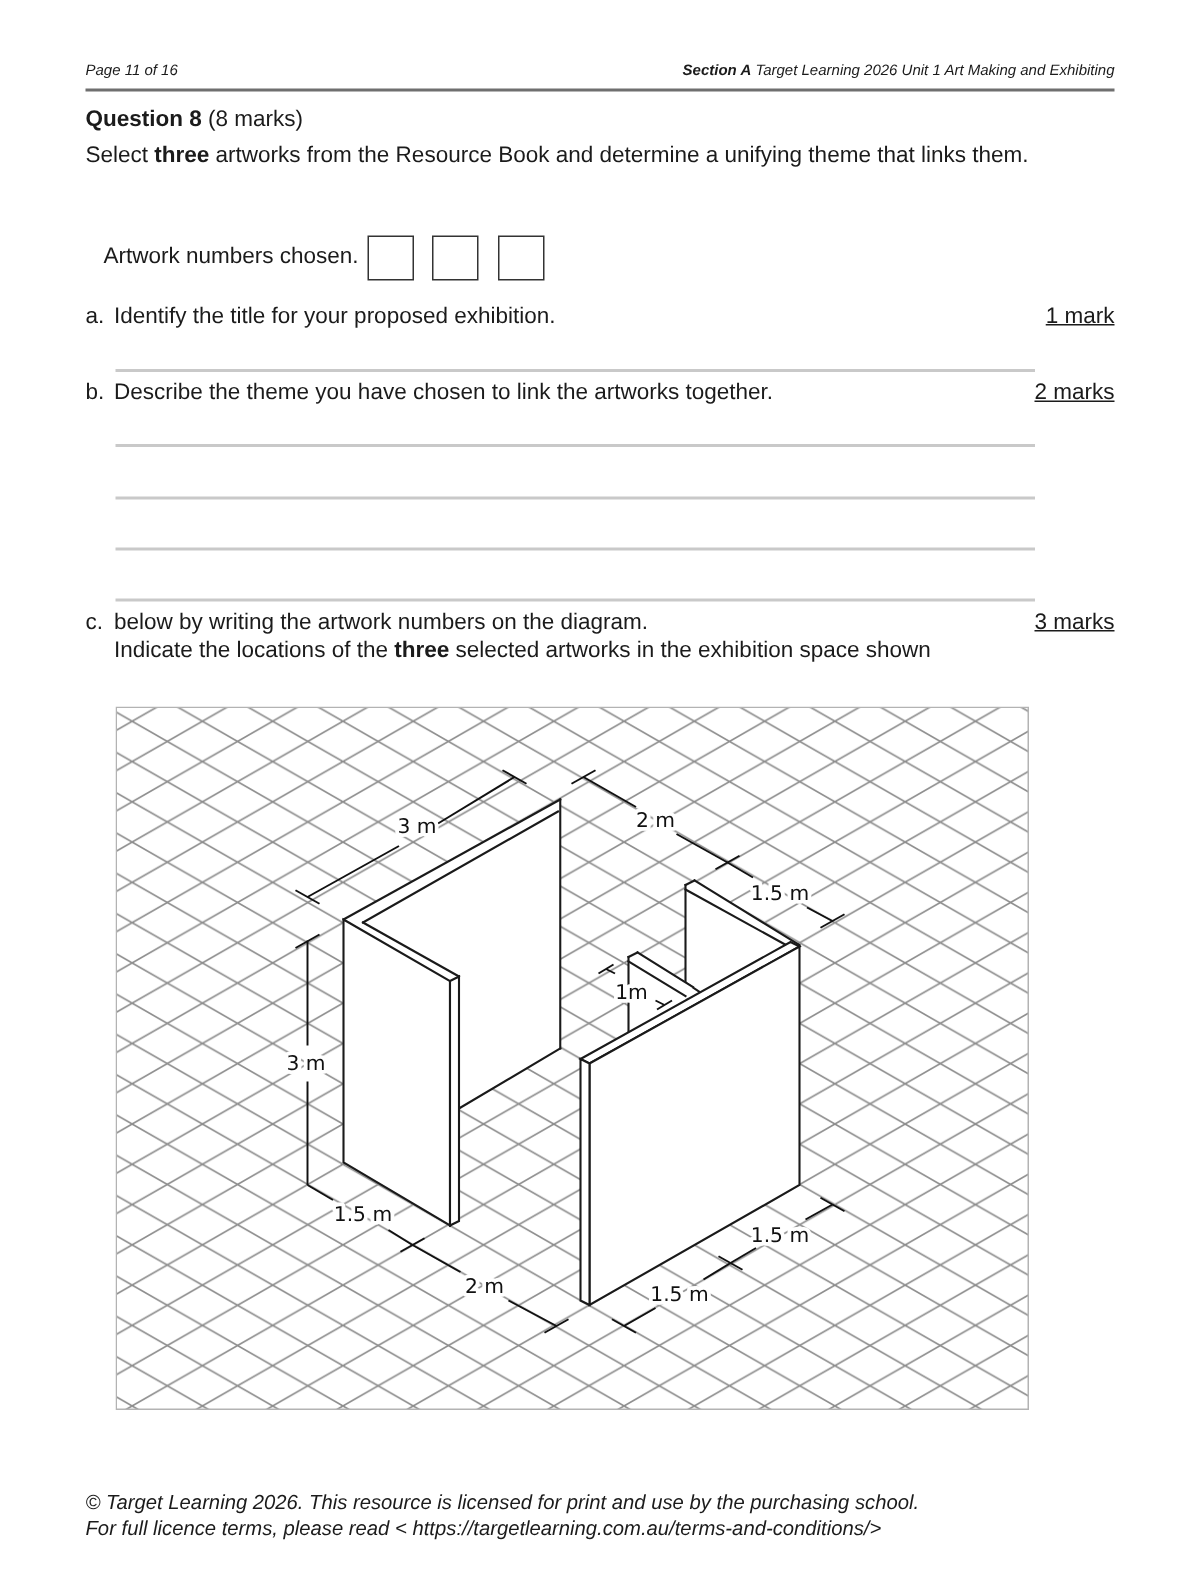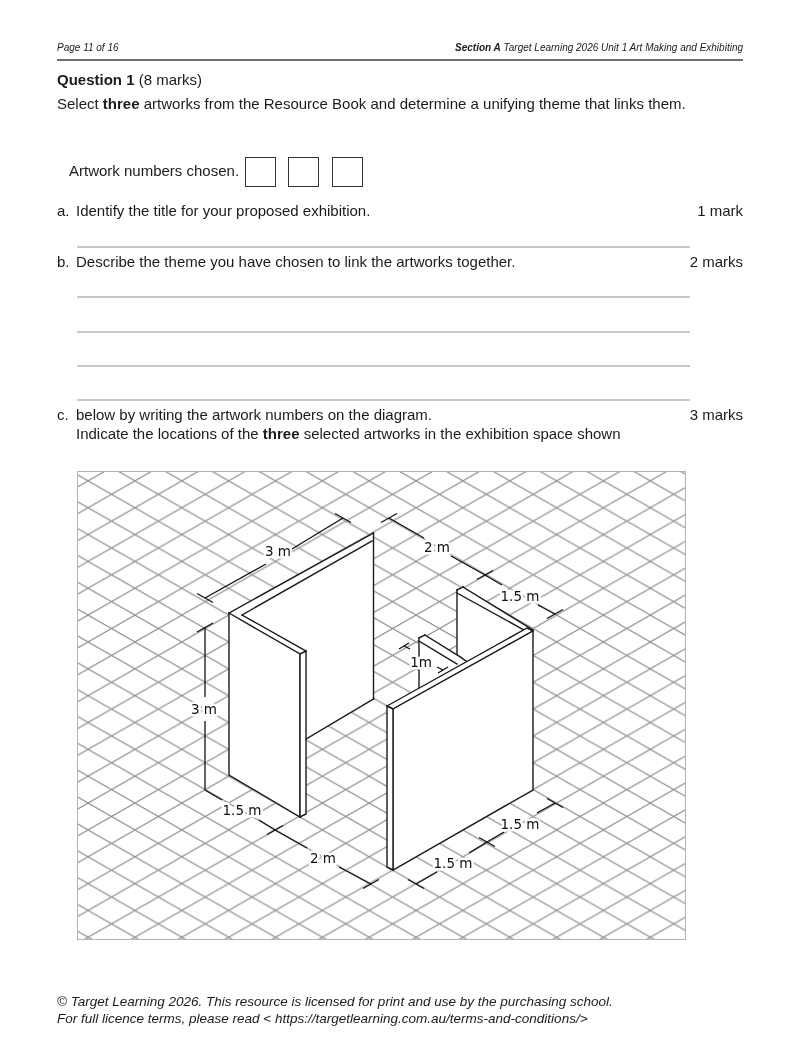--- a/index.html
+++ b/index.html
@@ -11,21 +11,21 @@
     .hdr-right { right: 57px; }
     .rule { position: absolute; left: 57px; top: 59px; width: 686px; height: 1.5px; background: #6f6f6f; }
     .body15 { font-size: 15px; line-height: 20px; }
     .q-title { left: 57px; top: 70px; }
     .intro { left: 57px; top: 94px; }
     .intro div { white-space: nowrap; }
     .artwork-label { left: 57px; top: 161px; margin-left: 12px; }
     .numbox { position: absolute; top: 157px; width: 29px; height: 28px; border: 1.3px solid #333; background: #fff; }
     .part-letter { left: 57px; }
     .part-text { left: 76px; }
-    .part-marks { right: 57px; text-align: right; }
+    .part-marks { right: 57px; text-align: right; text-decoration: underline; }
     .c-lines { line-height: 19px; }
     .ans-line { position: absolute; left: 77px; width: 613px; height: 1.5px; background: #c9c9c9; }
     .diagram { position: absolute; left: 77px; top: 471px; }
     .diagram .s { stroke: #1a1a1a; stroke-width: 1.4; fill: none; stroke-linecap: square; }
     .diagram .f { fill: #ffffff; stroke: none; }
     .diagram .fs { fill: #ffffff; stroke: #1a1a1a; stroke-width: 1.4; stroke-linejoin: miter; }
     .diagram .d { stroke: #111; stroke-width: 1.3; fill: none; }
     .diagram text { font-family: "DejaVu Sans", sans-serif; font-size: 13.5px; fill: #111;
                     text-anchor: middle; dominant-baseline: central;
                     paint-order: stroke; stroke: #ffffff; stroke-width: 5px; stroke-linejoin: round; }
@@ -33,21 +33,21 @@
     .footer div { white-space: nowrap; font-style: italic; }
     b { font-weight: bold; }
   </style>
 </head>
 <body>
 
 <div class="abs hdr hdr-left">Page 11 of 16</div>
 <div class="abs hdr hdr-right"><b>Section A</b><span> Target Learning 2026 Unit 1 Art Making and Exhibiting</span></div>
 <div class="rule"></div>
 
-<div class="abs body15 q-title"><b>Question 1</b><span> (8 marks)</span></div>
+<div class="abs body15 q-title"><b>Question 8</b><span> (8 marks)</span></div>
 
 <div class="abs body15 intro">
   <div><span>Select </span><b>three</b><span> artworks from the Resource Book and determine a unifying theme that links them.</span></div>
 </div>
 
 <div class="abs body15 artwork-label">Artwork numbers chosen.</div>
 <div class="numbox" style="left:245px"></div>
 <div class="numbox" style="left:288px"></div>
 <div class="numbox" style="left:332px"></div>
 

